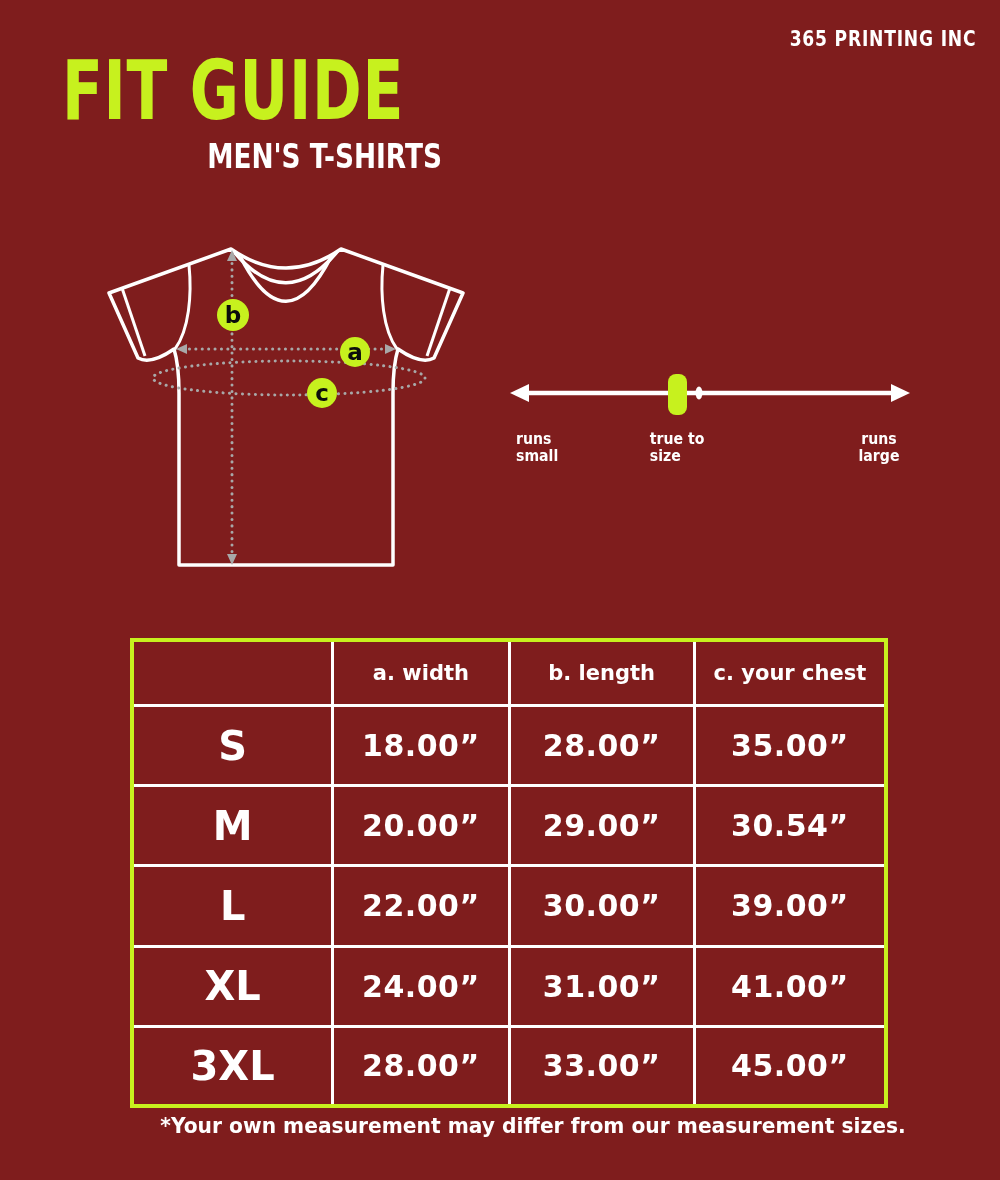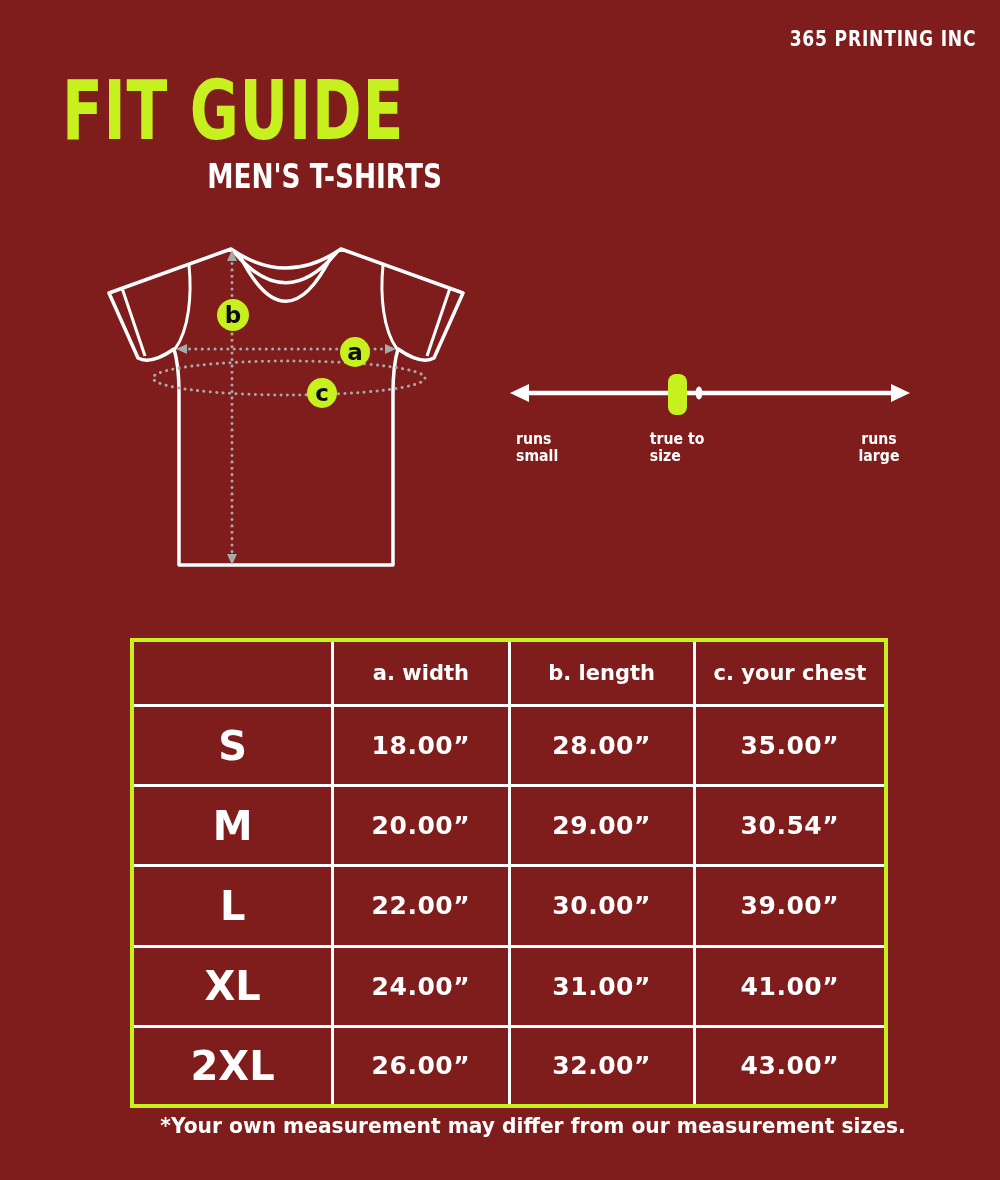--- a/index.html
+++ b/index.html
@@ -11,21 +11,21 @@
     color:#ffffff;
     overflow:hidden;
   }
   
   .brand{
     position:absolute;top:26px;right:24px;
     font-size:22px;font-weight:bold;letter-spacing:1px;
     color:#fff;white-space:nowrap;
     transform:scaleX(0.78);transform-origin:100% 50%;
   }
-  .title-block{position:absolute;left:62px;top:70px;width:380px;}
+  .title-block{position:absolute;left:62px;top:50px;width:380px;}
   .title{
     font-size:82px;font-weight:bold;line-height:1;
     color:#c7f11e;white-space:nowrap;
     transform:scaleX(0.73);transform-origin:0 50%;
     letter-spacing:1px;
   }
   .subtitle{
     margin-top:8px;
     font-size:33px;font-weight:bold;line-height:1;
     color:#fff;text-align:right;white-space:nowrap;
@@ -57,21 +57,21 @@
     border:3px solid #ffffff;
     text-align:center;vertical-align:middle;
     color:#fff;padding:0;margin-top:18px;
   }
   .size-table tr:first-child th{border-top:none;}
   .size-table tr:last-child td{border-bottom:none;}
   .size-table th:first-child,.size-table td:first-child{border-left:none;}
   .size-table th:last-child,.size-table td:last-child{border-right:none;}
   .size-table th{font-size:21px;font-weight:bold;height:62px;}
   td.size-cell{font-size:40px;font-weight:bold;}
-  td.val-cell{font-size:25px;font-weight:bold;letter-spacing:0.5px;}
+  td.val-cell{font-size:30px;font-weight:bold;letter-spacing:0.5px;}
   
   .footnote{
     position:absolute;left:130px;top:1113px;width:758px;
     text-align:center;font-size:22px;font-weight:bold;color:#fff;
     white-space:nowrap;
     transform:scaleX(0.92);transform-origin:50% 50%;
   }
   
   text.marker-letter{
     font-family:"DejaVu Sans","Liberation Sans",sans-serif;
@@ -178,24 +178,24 @@
           <td class="val-cell">30.00”</td>
           <td class="val-cell">39.00”</td>
         </tr>
         <tr>
           <td class="size-cell">XL</td>
           <td class="val-cell">24.00”</td>
           <td class="val-cell">31.00”</td>
           <td class="val-cell">41.00”</td>
         </tr>
         <tr>
-          <td class="size-cell">2XL</td>
-          <td class="val-cell">26.00”</td>
-          <td class="val-cell">32.00”</td>
-          <td class="val-cell">43.00”</td>
+          <td class="size-cell">3XL</td>
+          <td class="val-cell">28.00”</td>
+          <td class="val-cell">33.00”</td>
+          <td class="val-cell">45.00”</td>
         </tr>
       </tbody>
     </table>
   </div>
 
   <div class="footnote">*Your own measurement may differ from our measurement sizes.</div>
 
 </div>
 
 </body></html>

